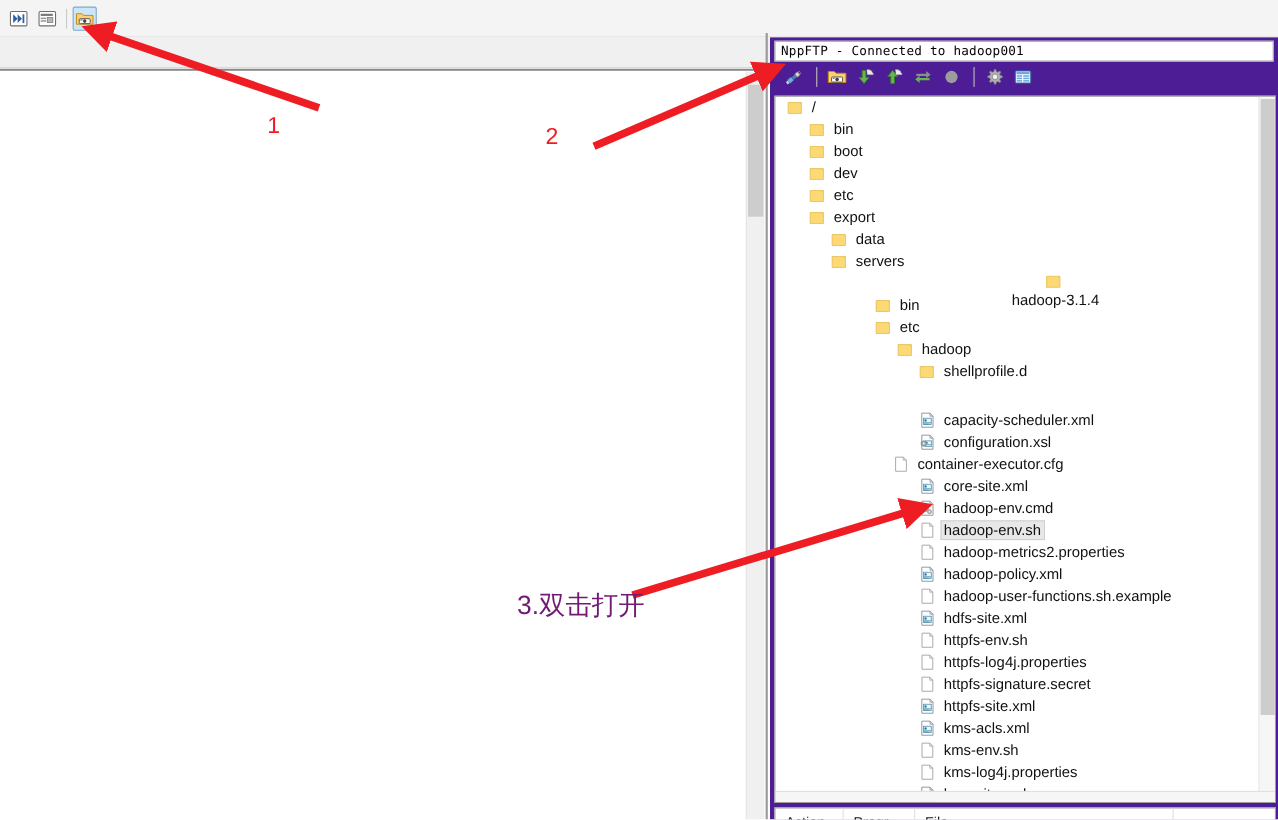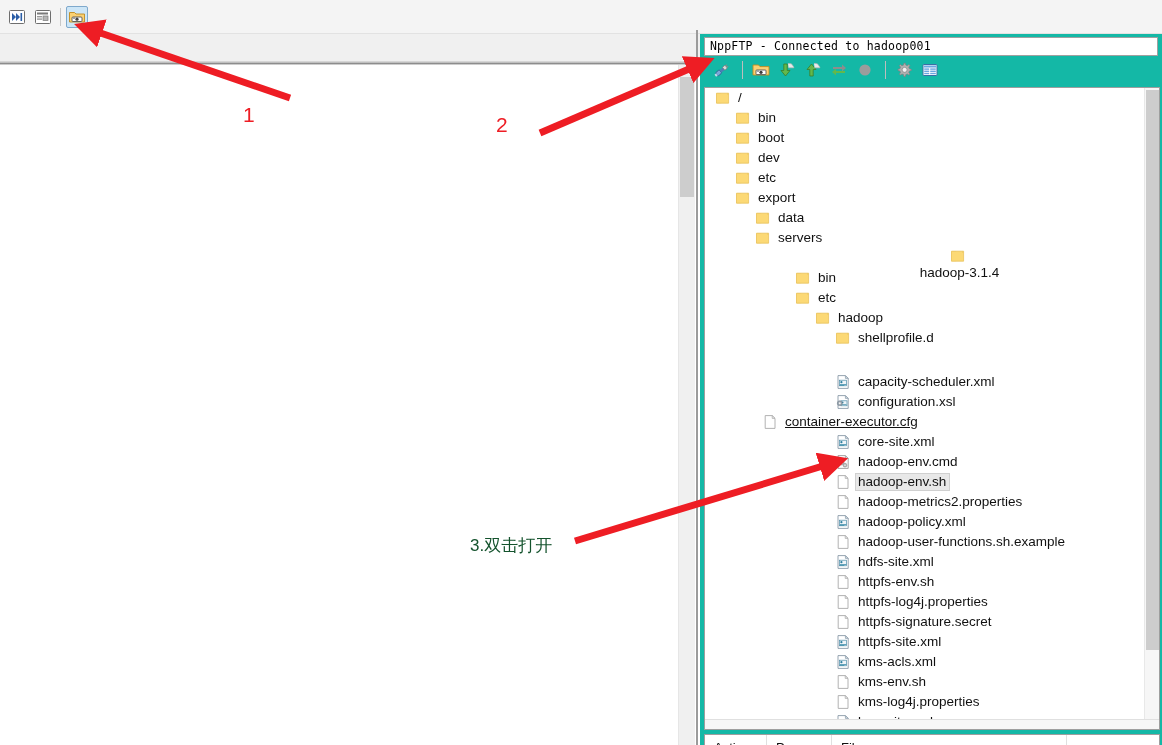--- a/index.html
+++ b/index.html
@@ -101,21 +101,21 @@
     left: 696px; top: 30px;
     width: 2px; height: 715px;
     background: #9b9b9b;
   }
 
   
   .ftp-panel {
     position: absolute;
     left: 700px; top: 34px;
     width: 462px; height: 711px;
-    background: #14b8a6;
+    background: #4c1d95;
   }
 
   .ftp-title {
     position: absolute;
     left: 4px; top: 3px;
     width: 454px; height: 19px;
     background: #ffffff;
     border: 1px solid #a0a0a0;
     box-sizing: border-box;
     font-family: "DejaVu Sans Mono", monospace;
@@ -254,22 +254,22 @@
     pointer-events: none;
   }
   .anno-num {
     position: absolute;
     color: #ee1d24;
     font-size: 21px;
     font-family: "Liberation Sans", sans-serif;
   }
   .anno-cn {
     position: absolute;
-    color: #14532d;
-    font-size: 17px;
+    color: #701a75;
+    font-size: 24px;
     font-family: "Liberation Sans", sans-serif;
     white-space: nowrap;
   }
 </style>
 </head>
 <body>
 
 <div id="app">
 
   <div class="npp-toolbar">
@@ -524,21 +524,21 @@
                 <rect x="6" y="6.8" width="6" height="5" fill="#eef4f8" stroke="#4b8ca8" stroke-width="0.7"></rect>
                 <circle cx="7.6" cy="8.4" r="0.9" fill="#2e7f9e"></circle>
                 <rect x="6.3" y="10" width="5.2" height="0.7" fill="#3f8faa"></rect>
                 <g fill="#9aa6b0" stroke="#6e7b86" stroke-width="0.5">
                   <circle cx="4.8" cy="9.2" r="2.5"></circle>
                 </g>
                 <circle cx="4.8" cy="9.2" r="1" fill="#f2f2f2"></circle>
               </svg></span>
             <span class="label">configuration.xsl</span>
           </div>
-          <div class="tree-row" style="padding-left: 57px; text-decoration: underline;">
+          <div class="tree-row" style="padding-left: 106px;">
             <span class="tree-icon"><svg width="16" height="16" viewBox="0 0 16 16">
                 <path d="M3.2,1.6 L10.2,1.6 L13,4.4 L13,14.4 L3.2,14.4 Z" fill="#ffffff" stroke="#a9a9a9" stroke-width="0.9"></path>
                 <path d="M10.2,1.6 L10.2,4.4 L13,4.4 Z" fill="#ececec" stroke="#a9a9a9" stroke-width="0.7"></path>
               </svg></span>
             <span class="label">container-executor.cfg</span>
           </div>
           <div class="tree-row" style="padding-left: 130px;">
             <span class="tree-icon"><svg width="16" height="16" viewBox="0 0 16 16">
                 <path d="M3,1.6 L10.4,1.6 L13.2,4.4 L13.2,14.4 L3,14.4 Z" fill="#ffffff" stroke="#8a9aa8" stroke-width="0.9"></path>
                 <path d="M10.4,1.6 L10.4,4.4 L13.2,4.4 Z" fill="#d6e0e8" stroke="#8a9aa8" stroke-width="0.7"></path>

